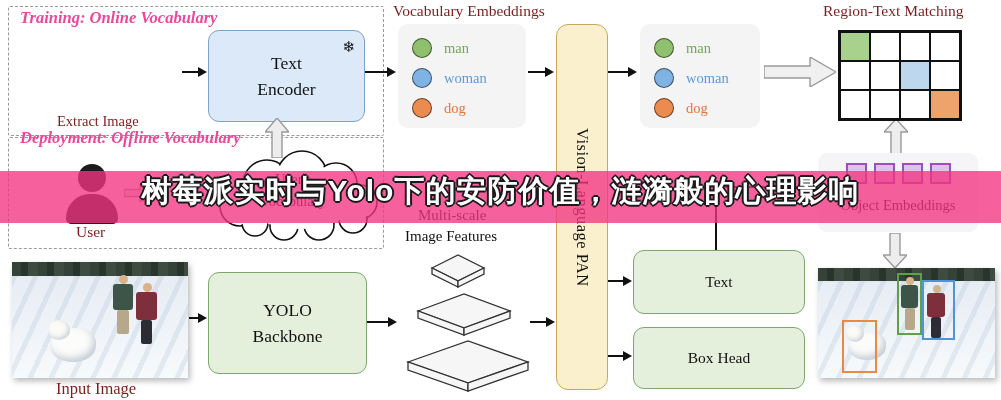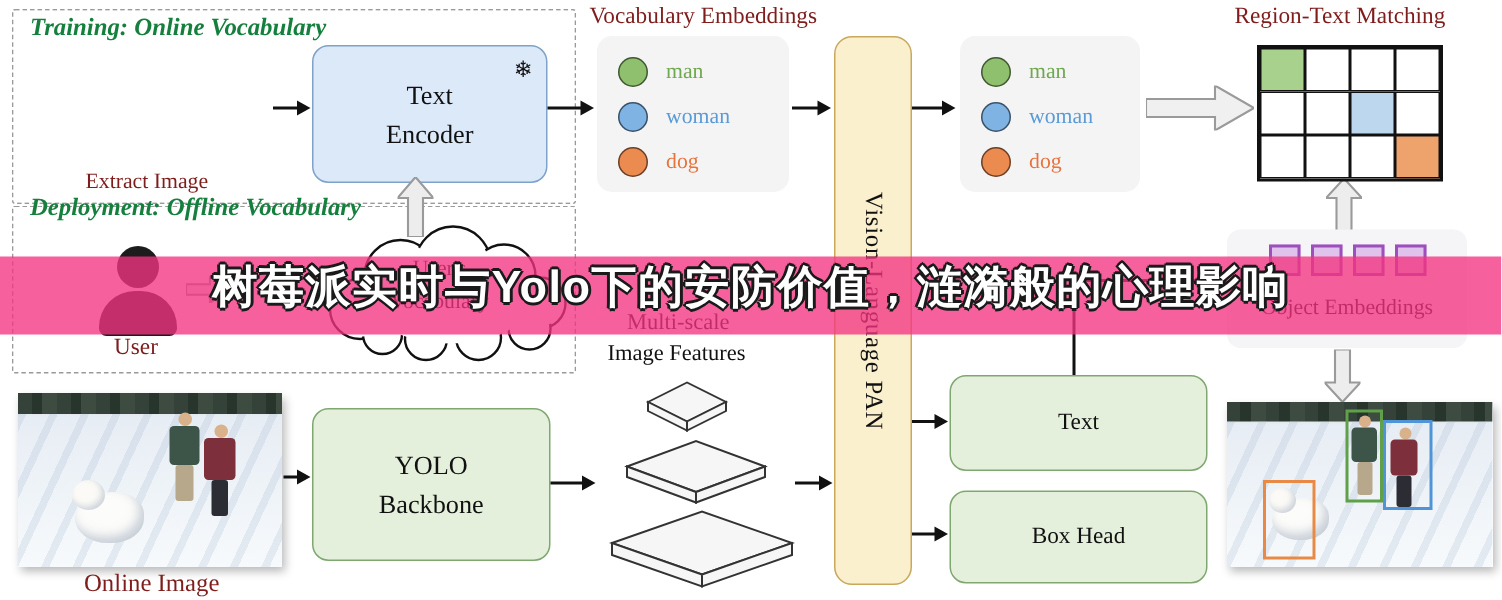--- a/index.html
+++ b/index.html
@@ -2,21 +2,21 @@
 <html><head>
 <meta charset="utf-8">
 <style>
   html,body{margin:0;padding:0;background:#fff;}
   #canvas{position:relative;width:1001px;height:400px;background:#fff;overflow:hidden;
           font-family:"Liberation Serif", serif;color:#111;}
   .abs{position:absolute;}
 
   
   .dashed-box{position:absolute;border:1.6px dashed #9a9a9a;border-radius:2px;background:transparent;}
-  .section-title{position:absolute;font-style:italic;font-weight:bold;font-size:16.5px;color:#15803d;white-space:nowrap;}
+  .section-title{position:absolute;font-style:italic;font-weight:bold;font-size:16.5px;color:#ec4899;white-space:nowrap;}
 
   
   .sentence-box{position:absolute;left:34px;top:36px;width:148px;height:74px;background:#f3f3f3;
     border-radius:9px;display:flex;align-items:center;justify-content:center;text-align:center;
     font-size:13.5px;line-height:1.45;padding:2px 6px;box-sizing:border-box;}
   .noun-man{color:#70a84f;} .noun-woman{color:#5b9bd5;} .noun-dog{color:#e8743c;}
   .plain-label{position:absolute;font-size:14.5px;color:#7f1d1d;white-space:nowrap;}
 
   
   .encoder-box{position:absolute;left:208px;top:30px;width:155px;height:90px;background:#dce9f8;
@@ -263,21 +263,21 @@
     <div>
       <div class="p-head" style="left:131px;top:21px;width:9px;height:9px;"></div>
       <div class="p-body" style="left:124px;top:30px;width:21px;height:28px;background:#7d2f3c;"></div>
       <div class="p-legs" style="left:129px;top:58px;width:11px;height:24px;background:#2c2c34;"></div>
     </div>
     <div>
       <div class="dog-body" style="left:38px;top:66px;width:46px;height:34px;"></div>
       <div class="dog-head" style="left:36px;top:58px;width:22px;height:20px;"></div>
     </div>
   </div>
-  <div class="plain-label" style="left:56px;top:379px;font-size:16.5px;">Online Image</div>
+  <div class="plain-label" style="left:56px;top:379px;font-size:16.5px;">Input Image</div>
 
   <div class="photo" style="left:818px;top:268px;width:177px;height:110px;">
     <div class="treeline"></div>
     <div class="streaks"></div>
     <div>
       <div class="p-head" style="left:88px;top:9px;width:8px;height:8px;"></div>
       <div class="p-body" style="left:83px;top:17px;width:17px;height:23px;background:#3d5548;"></div>
       <div class="p-legs" style="left:87px;top:40px;width:10px;height:22px;background:#b7a88b;"></div>
     </div>
     <div>

